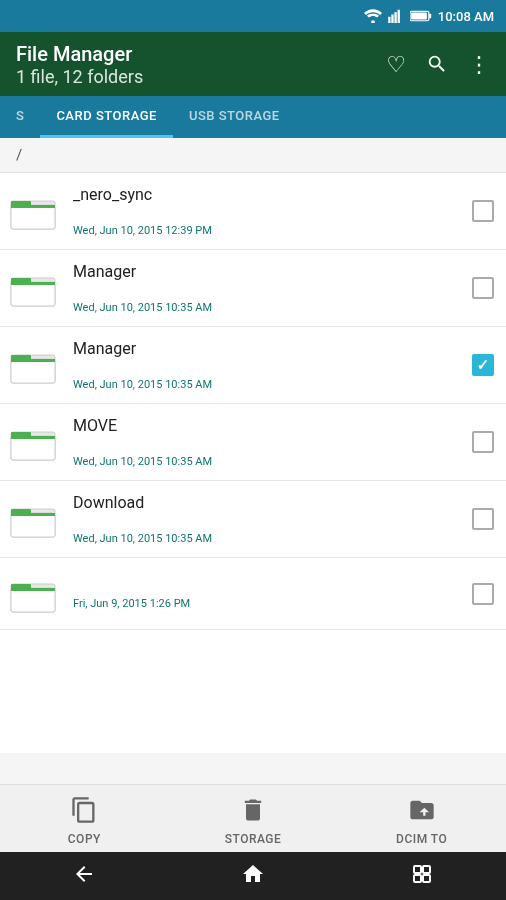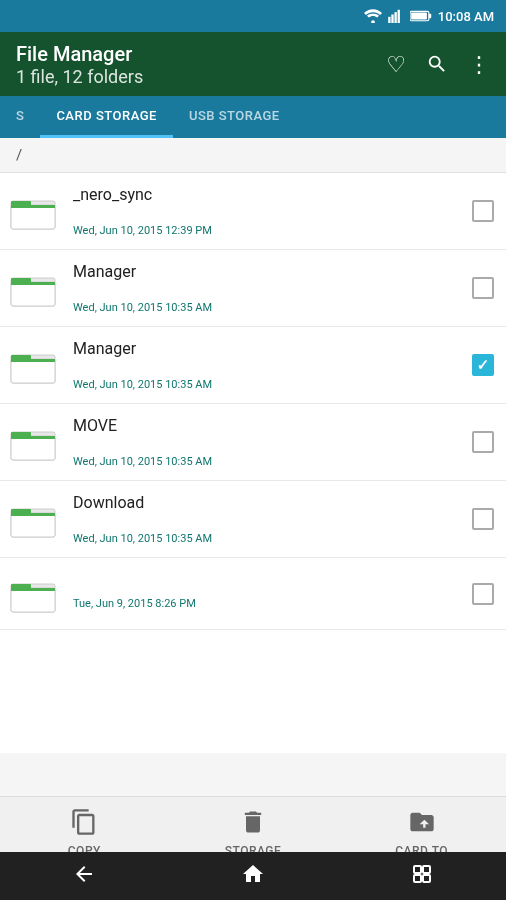--- a/index.html
+++ b/index.html
@@ -161,21 +161,21 @@
       content: '✓';
       color: white;
       font-size: 15px;
       font-weight: bold;
       line-height: 1;
     }
 
     
     .bottom-toolbar {
       position: absolute;
-      bottom: 32px;
+      bottom: 44px;
       left: 0;
       right: 0;
       background: #f0f0f0;
       height: 72px;
       display: flex;
       align-items: center;
       border-top: 1px solid #ddd;
     }
     .toolbar-btn {
       flex: 1;
@@ -364,21 +364,21 @@
   <div class="file-item">
     <div class="folder-icon">
       <svg viewBox="0 0 48 40" xmlns="http://www.w3.org/2000/svg">
         <rect x="2" y="10" width="44" height="28" rx="2" fill="#e8e8e8" stroke="#ccc" stroke-width="1"></rect>
         <rect x="2" y="14" width="44" height="24" rx="2" fill="white" stroke="#ccc" stroke-width="1"></rect>
         <rect x="2" y="10" width="20" height="6" rx="1" fill="#4caf50"></rect>
         <rect x="2" y="14" width="44" height="3" fill="#4caf50"></rect>
       </svg>
     </div>
     <div class="file-info">
-      <div class="file-date">Tue, Jun 9, 2015 8:26 PM</div>
+      <div class="file-date">Fri, Jun 9, 2015 1:26 PM</div>
     </div>
     <div class="checkbox-container">
       <div class="checkbox"></div>
     </div>
   </div>
 
 </div>
 
 <div class="bottom-toolbar">
   <div class="toolbar-btn">
@@ -396,21 +396,21 @@
       </svg>
     </span>
     <span class="toolbar-btn-label">STORAGE</span>
   </div>
   <div class="toolbar-btn">
     <span class="toolbar-btn-icon">
       <svg width="28" height="28" viewBox="0 0 24 24" fill="#666">
         <path d="M20 6h-8l-2-2H4c-1.1 0-1.99.9-1.99 2L2 18c0 1.1.9 2 2 2h16c1.1 0 2-.9 2-2V8c0-1.1-.9-2-2-2zm-2 8h-3v3h-2v-3h-3l4-4 4 4z"></path>
       </svg>
     </span>
-    <span class="toolbar-btn-label">CARD TO</span>
+    <span class="toolbar-btn-label">DCIM TO</span>
   </div>
 </div>
 
 <div class="nav-bar">
   <span class="nav-icon">
     <svg width="24" height="24" viewBox="0 0 24 24" fill="white">
       <path d="M20 11H7.83l5.59-5.59L12 4l-8 8 8 8 1.41-1.41L7.83 13H20v-2z"></path>
     </svg>
   </span>
   <span class="nav-icon">

